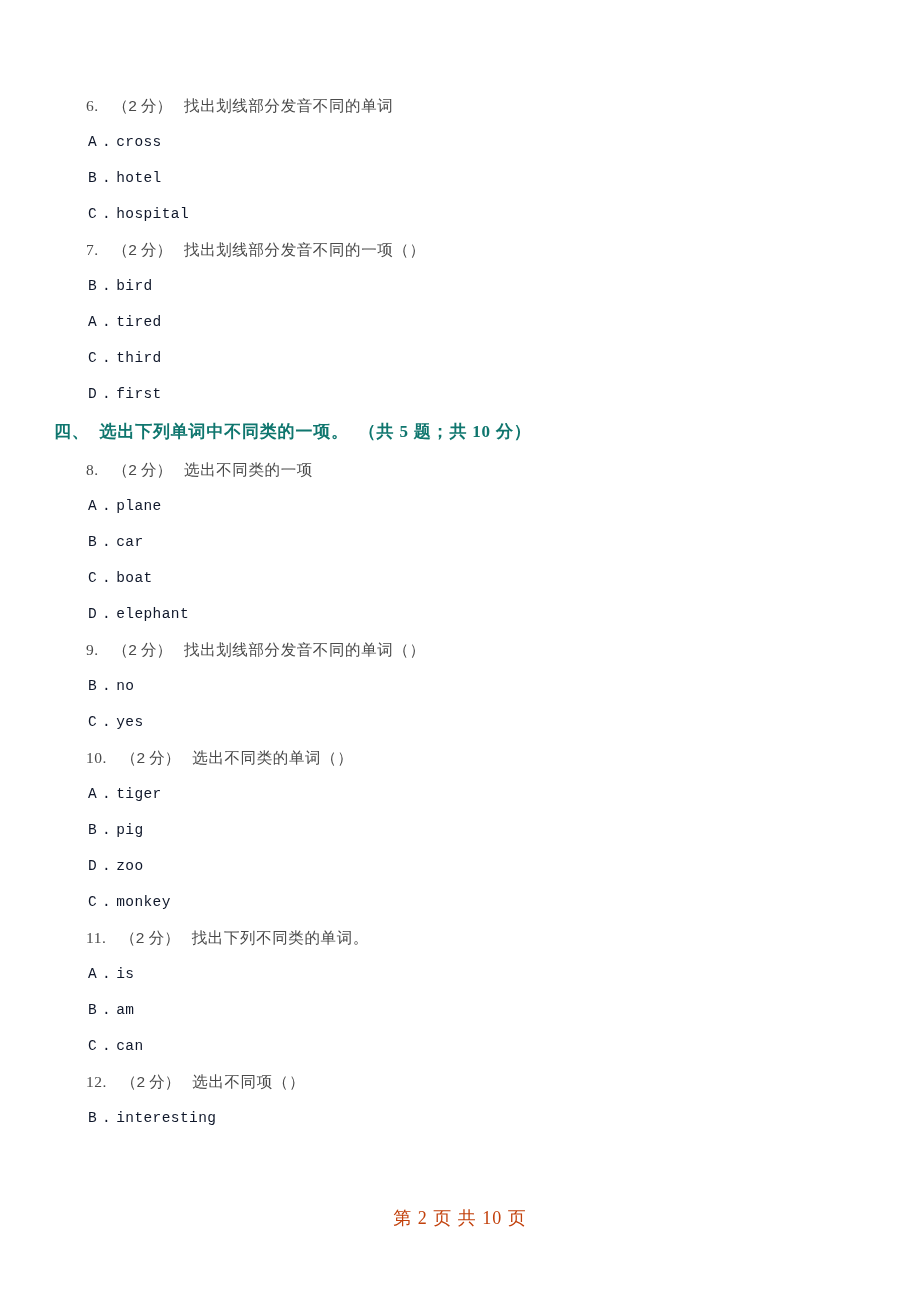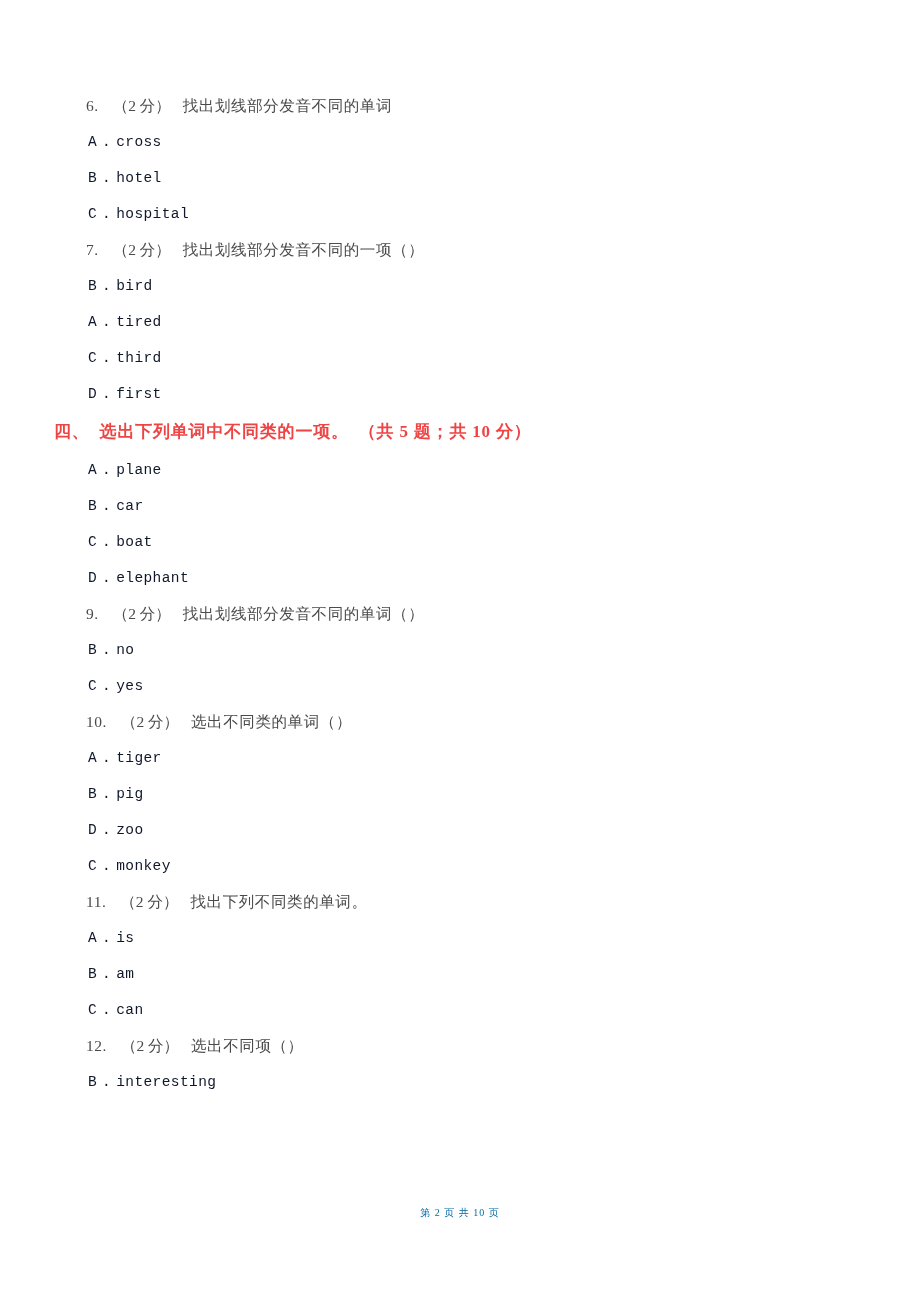--- a/index.html
+++ b/index.html
@@ -44,21 +44,21 @@
     color: #4a4a4a;
   }
   .q-num {
     display: inline-block;
     font-family: "Liberation Serif", "DejaVu Serif", serif;
     letter-spacing: 0.5px;
   }
   .q-score {
     display: inline-block;
     margin-left: 14px;
-    font-family: Liberation Serif, serif;
+    font-family: Liberation Sans, sans-serif;
   }
   .q-text {
     display: inline-block;
     margin-left: 12px;
     font-family: "Liberation Serif", "DejaVu Serif", serif;
     letter-spacing: 0.6px;
   }
   .q-blank {
     display: inline-block;
     letter-spacing: 0.6px;
@@ -82,56 +82,57 @@
 
   
   .section-heading {
     margin: 0;
     padding: 0 0 0 54px;
     height: 40px;
     line-height: 40px;
     white-space: nowrap;
     font-weight: bold;
     font-size: 17px;
-    color: #ef4444;
+    color: #0f766e;
     letter-spacing: 0.8px;
   }
   .sec-label { display: inline-block; }
   .sec-title { display: inline-block; margin-left: 10px; }
   .sec-meta  { display: inline-block; margin-left: 10px; }
 
   
   .page-footer {
     position: absolute;
     left: 0;
     top: 1206px;
     width: 920px;
     text-align: center;
-    font-size: 10px;
-    color: #0369a1;
+    font-size: 18px;
+    color: #c2410c;
     letter-spacing: 1px;
     font-family: "Liberation Serif", "DejaVu Serif", serif;
   }
 </style>
 </head>
 <body>
 
 <div class="page">
 
   <div class="content">
       <div class="question"><span class="q-num">6.</span><span class="q-score">（2 分）</span><span class="q-text">找出划线部分发音不同的单词</span><span class="q-blank"></span></div>
       <div class="option"><span class="opt-letter">A</span><span class="opt-dot">.</span><span class="opt-text">cross</span></div>
       <div class="option"><span class="opt-letter">B</span><span class="opt-dot">.</span><span class="opt-text">hotel</span></div>
       <div class="option"><span class="opt-letter">C</span><span class="opt-dot">.</span><span class="opt-text">hospital</span></div>
       <div class="question"><span class="q-num">7.</span><span class="q-score">（2 分）</span><span class="q-text">找出划线部分发音不同的一项（</span><span class="q-blank">      ）</span></div>
       <div class="option"><span class="opt-letter">B</span><span class="opt-dot">.</span><span class="opt-text">bird</span></div>
       <div class="option"><span class="opt-letter">A</span><span class="opt-dot">.</span><span class="opt-text">tired</span></div>
       <div class="option"><span class="opt-letter">C</span><span class="opt-dot">.</span><span class="opt-text">third</span></div>
       <div class="option"><span class="opt-letter">D</span><span class="opt-dot">.</span><span class="opt-text">first</span></div>
       <div class="section-heading"><span class="sec-label">四、</span><span class="sec-title">选出下列单词中不同类的一项。</span><span class="sec-meta">（共 5 题；共 10 分）</span></div>
+      <div class="question"><span class="q-num">8.</span><span class="q-score">（2 分）</span><span class="q-text">选出不同类的一项</span><span class="q-blank"></span></div>
       <div class="option"><span class="opt-letter">A</span><span class="opt-dot">.</span><span class="opt-text">plane</span></div>
       <div class="option"><span class="opt-letter">B</span><span class="opt-dot">.</span><span class="opt-text">car</span></div>
       <div class="option"><span class="opt-letter">C</span><span class="opt-dot">.</span><span class="opt-text">boat</span></div>
       <div class="option"><span class="opt-letter">D</span><span class="opt-dot">.</span><span class="opt-text">elephant</span></div>
       <div class="question"><span class="q-num">9.</span><span class="q-score">（2 分）</span><span class="q-text">找出划线部分发音不同的单词（</span><span class="q-blank">      ）</span></div>
       <div class="option"><span class="opt-letter">B</span><span class="opt-dot">.</span><span class="opt-text">no</span></div>
       <div class="option"><span class="opt-letter">C</span><span class="opt-dot">.</span><span class="opt-text">yes</span></div>
       <div class="question"><span class="q-num">10.</span><span class="q-score">（2 分）</span><span class="q-text">选出不同类的单词（</span><span class="q-blank">      ）</span></div>
       <div class="option"><span class="opt-letter">A</span><span class="opt-dot">.</span><span class="opt-text">tiger</span></div>
       <div class="option"><span class="opt-letter">B</span><span class="opt-dot">.</span><span class="opt-text">pig</span></div>

